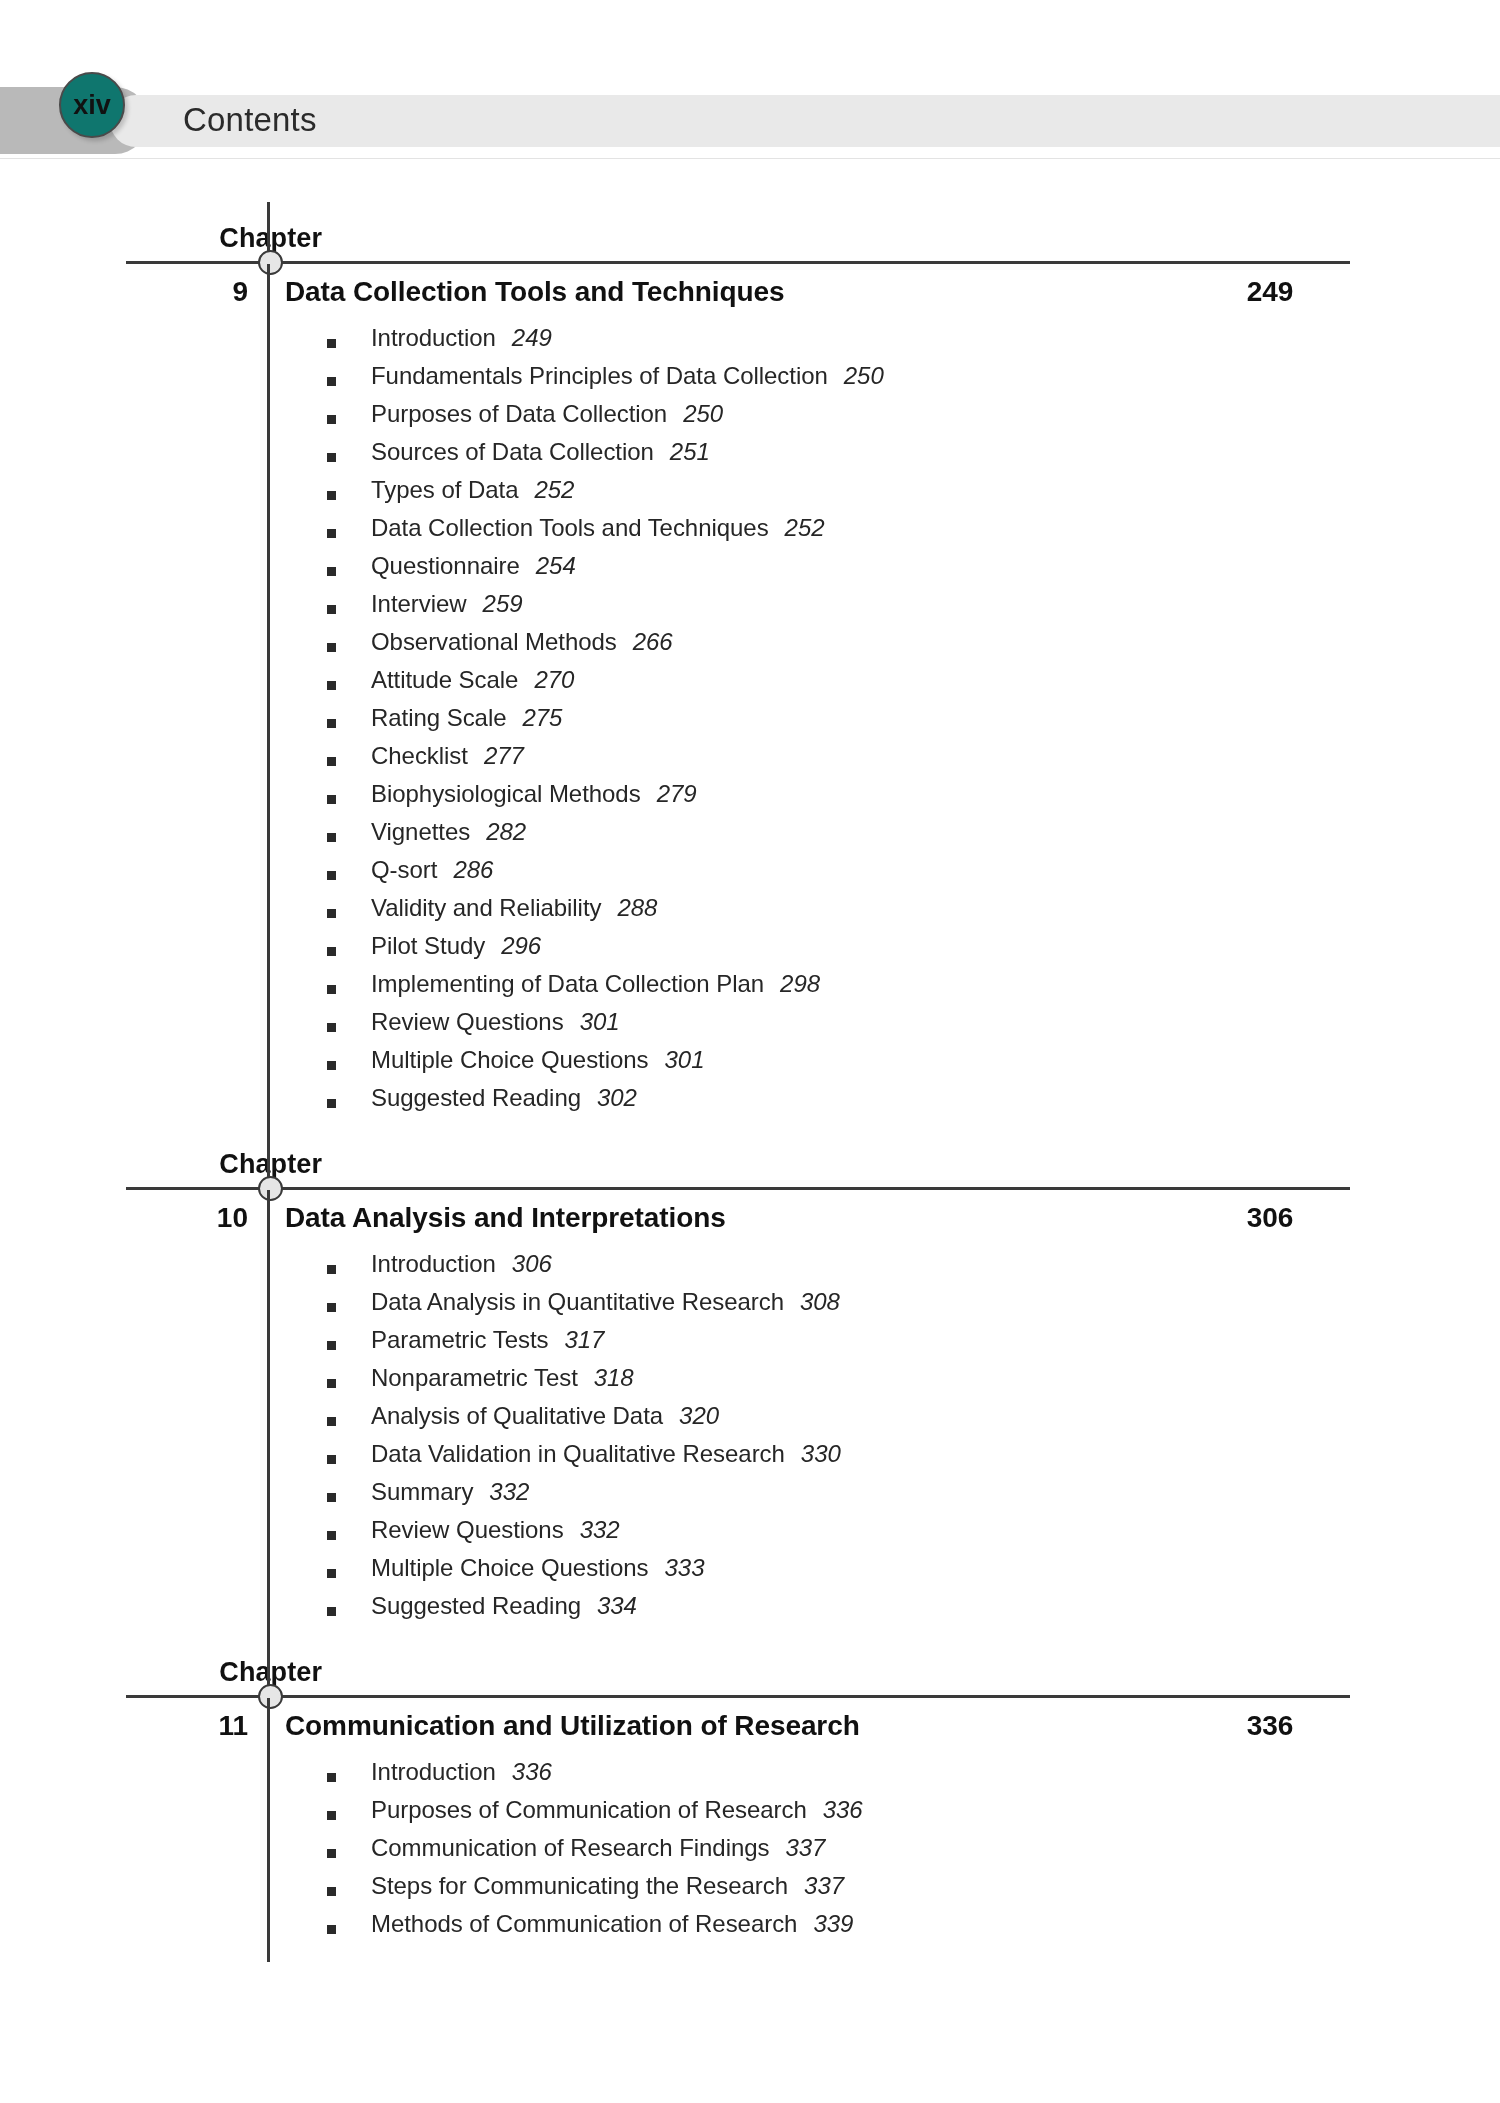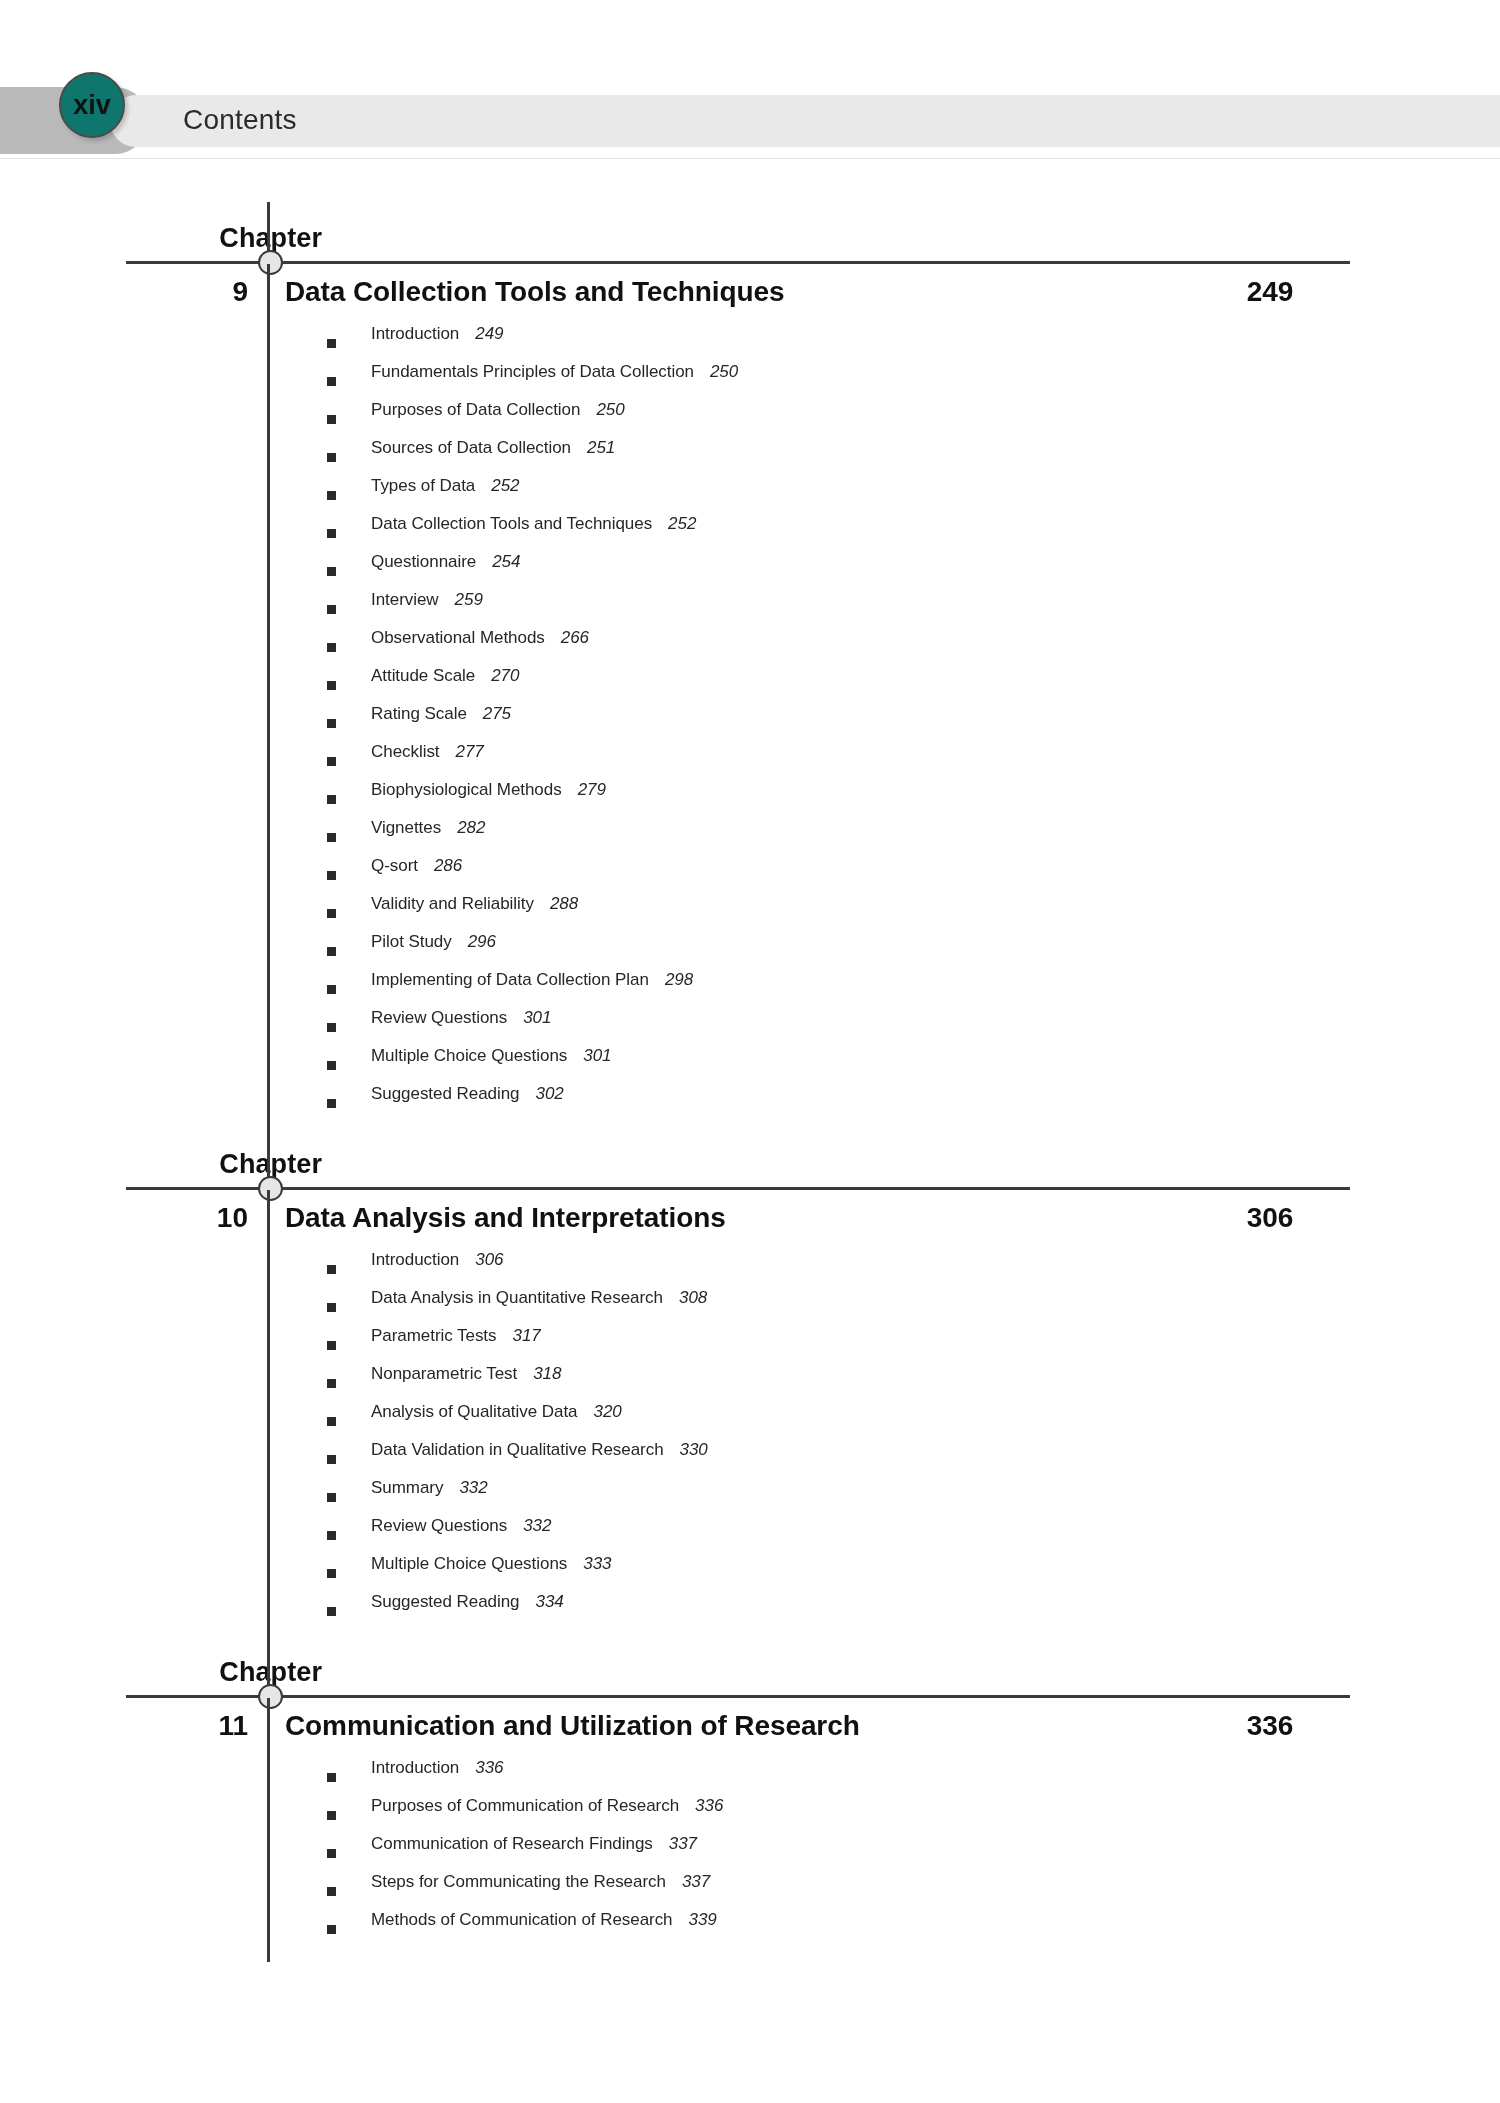--- a/index.html
+++ b/index.html
@@ -44,21 +44,21 @@
     border-top-left-radius: 26px;
     border-bottom-left-radius: 26px;
   }
   .header-title {
     position: absolute;
     left: 183px;
     top: 86px;
     height: 67px;
     display: flex;
     align-items: center;
-    font-size: 28px;
+    font-size: 33px;
     font-weight: 400;
     color: #2b2b2b;
     letter-spacing: 0.2px;
   }
   .folio-circle {
     position: absolute;
     left: 59px;
     top: 72px;
     width: 62px;
     height: 62px;
@@ -173,21 +173,21 @@
   }
 
   .entries {
     position: relative;
     padding-top: 2px;
   }
   .entry {
     position: relative;
     height: 38px;
     padding-left: 327px;
-    font-size: 17px;
+    font-size: 24px;
     color: #262626;
     white-space: nowrap;
     letter-spacing: -0.05px;
   }
   .entry .bullet {
     position: absolute;
     left: 327px;
     top: 15px;
     width: 9px;
     height: 9px;

